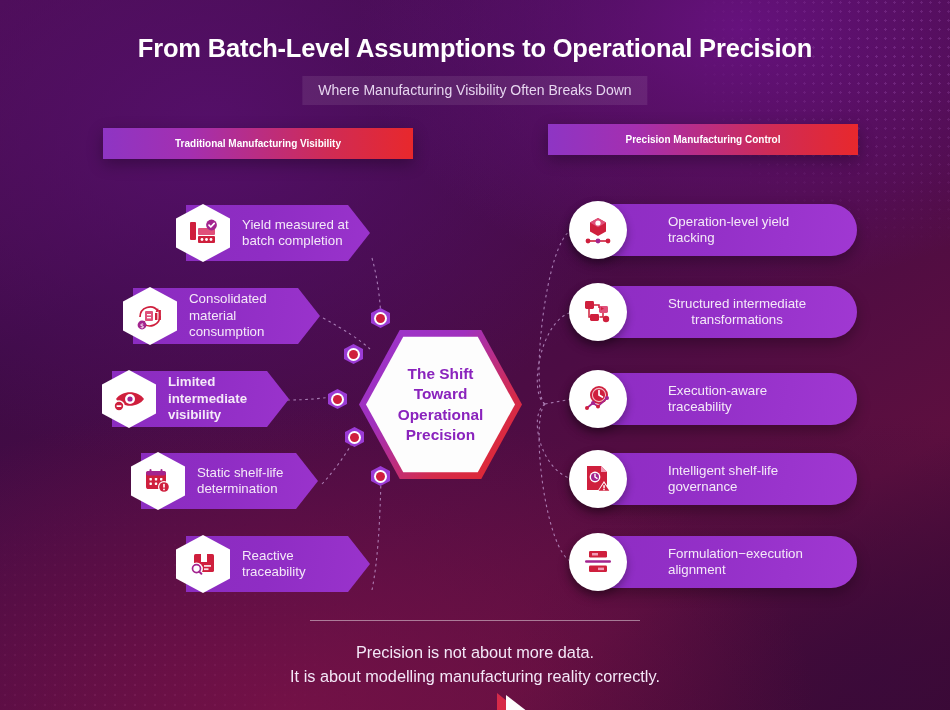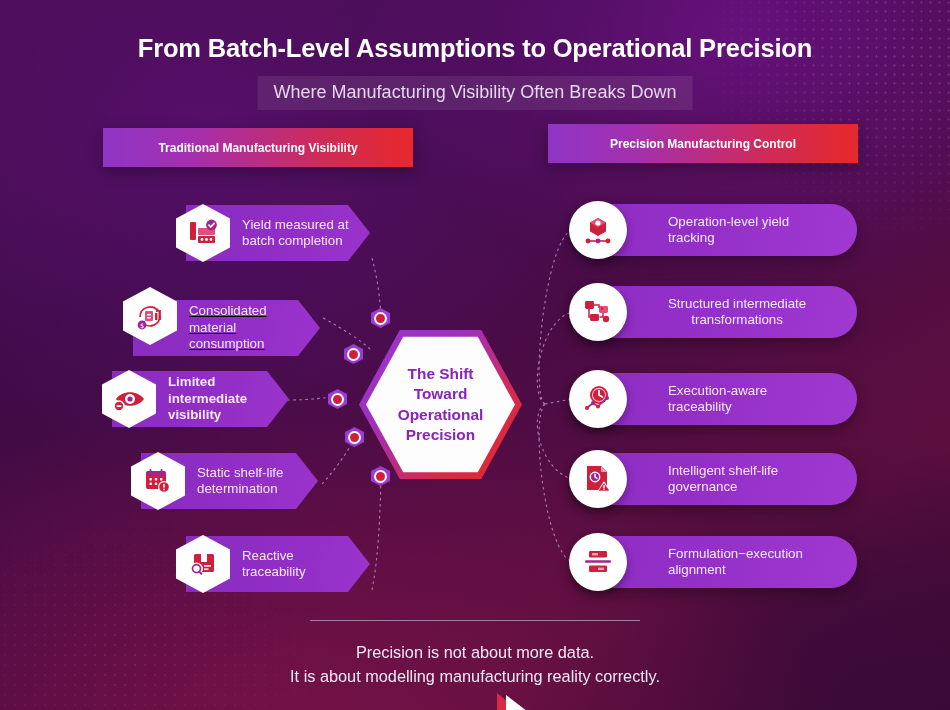--- a/index.html
+++ b/index.html
@@ -57,33 +57,33 @@
     color: #ffffff;
     letter-spacing: -0.2px;
   }
   .subtitle-box {
     position: absolute;
     top: 76px; left: 50%;
     transform: translateX(-50%);
     padding: 6px 16px 7px;
     background: rgba(255,255,255,0.085);
     color: #e6d5ef;
-    font-size: 18px;
+    font-size: 14px;
     white-space: nowrap;
   }
 
   
   .col-header {
     position: absolute;
-    height: 39px;
+    height: 31px;
     display: flex;
     align-items: center;
     justify-content: center;
     color: #fff;
-    font-size: 12px;
+    font-size: 10px;
     font-weight: bold;
     background: linear-gradient(90deg, #8e35c4 0%, #a42fb0 28%, #cf2b56 72%, #e8282c 100%);
     box-shadow: 0 5px 16px rgba(0,0,0,0.30);
   }
   .col-header.left  { left: 103px; top: 128px; width: 310px; }
   .col-header.right { left: 548px; top: 124px; width: 310px; }
 
   
   .connectors { position: absolute; inset: 0; width: 950px; height: 710px; pointer-events: none; }
 
@@ -288,21 +288,21 @@
       <rect x="11" y="10" width="17" height="7" rx="1" fill="#e0507a"></rect>
       <rect x="11" y="18" width="17" height="7" rx="1" fill="#cf1f3d"></rect>
       <circle cx="15" cy="21.5" r="1.4" fill="#fff"></circle>
         <circle cx="19.5" cy="21.5" r="1.4" fill="#fff"></circle>
         <circle cx="24" cy="21.5" r="1.4" fill="#fff"></circle>
       <circle cx="24.5" cy="7" r="5.4" fill="#a3248f"></circle>
       <path d="M 22 7.2 L 23.8 9 L 27.2 5.3" stroke="#fff" stroke-width="1.7" fill="none" stroke-linecap="round" stroke-linejoin="round"></path>
     </svg>
   </div>
 
-  <div class="pill-left" style="left:133px; top:300px; width:187px;text-decoration:underline;">
+  <div class="pill-left" style="left:133px; top:288px; width:187px;">
     <span class="ptext">
       <span>Consolidated material</span><br><span>consumption</span>
     </span>
   </div>
   <div class="hexbadge" style="left:123px; top:287px;">
     <svg width="32" height="31" viewBox="0 0 32 31">
       <path d="M 6 16 A 10 10 0 0 1 24 10" stroke="#cf1f3d" stroke-width="1.7" fill="none"></path>
       <path d="M 26 15 A 10 10 0 0 1 9 22" stroke="#cf1f3d" stroke-width="1.7" fill="none"></path>
       <path d="M 24 7 l 1 3.6 l -3.6 0.6 z" fill="#cf1f3d"></path>
       <path d="M 9 24 l -1 -3.6 l 3.6 -0.6 z" fill="#cf1f3d"></path>

